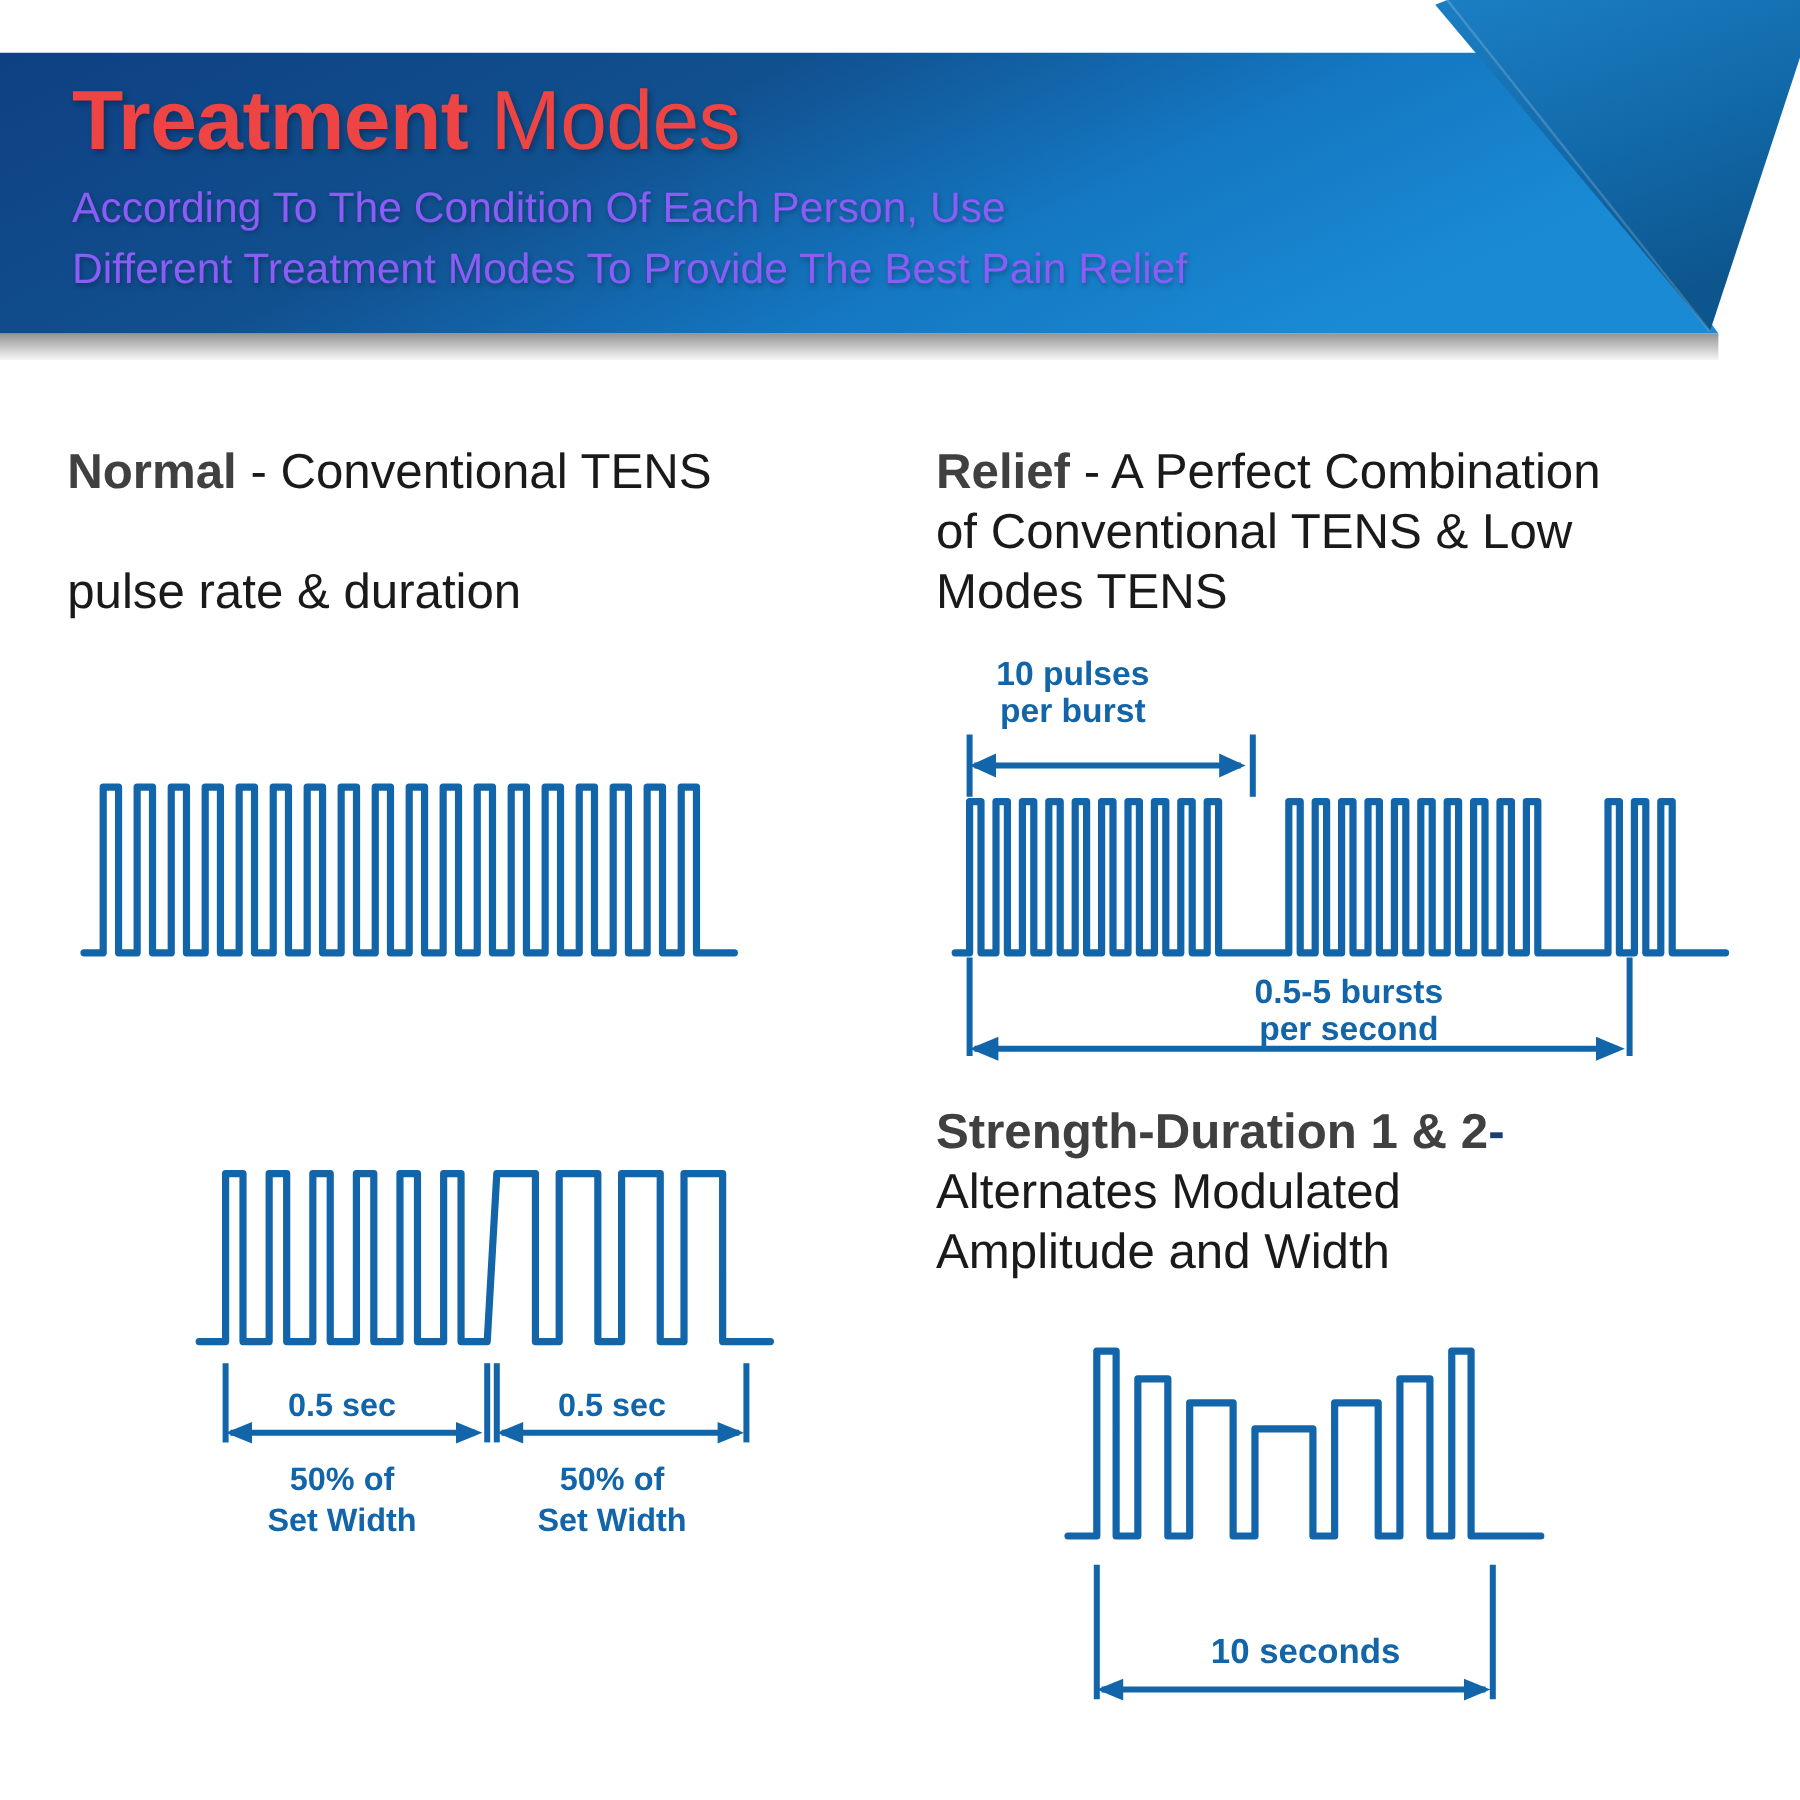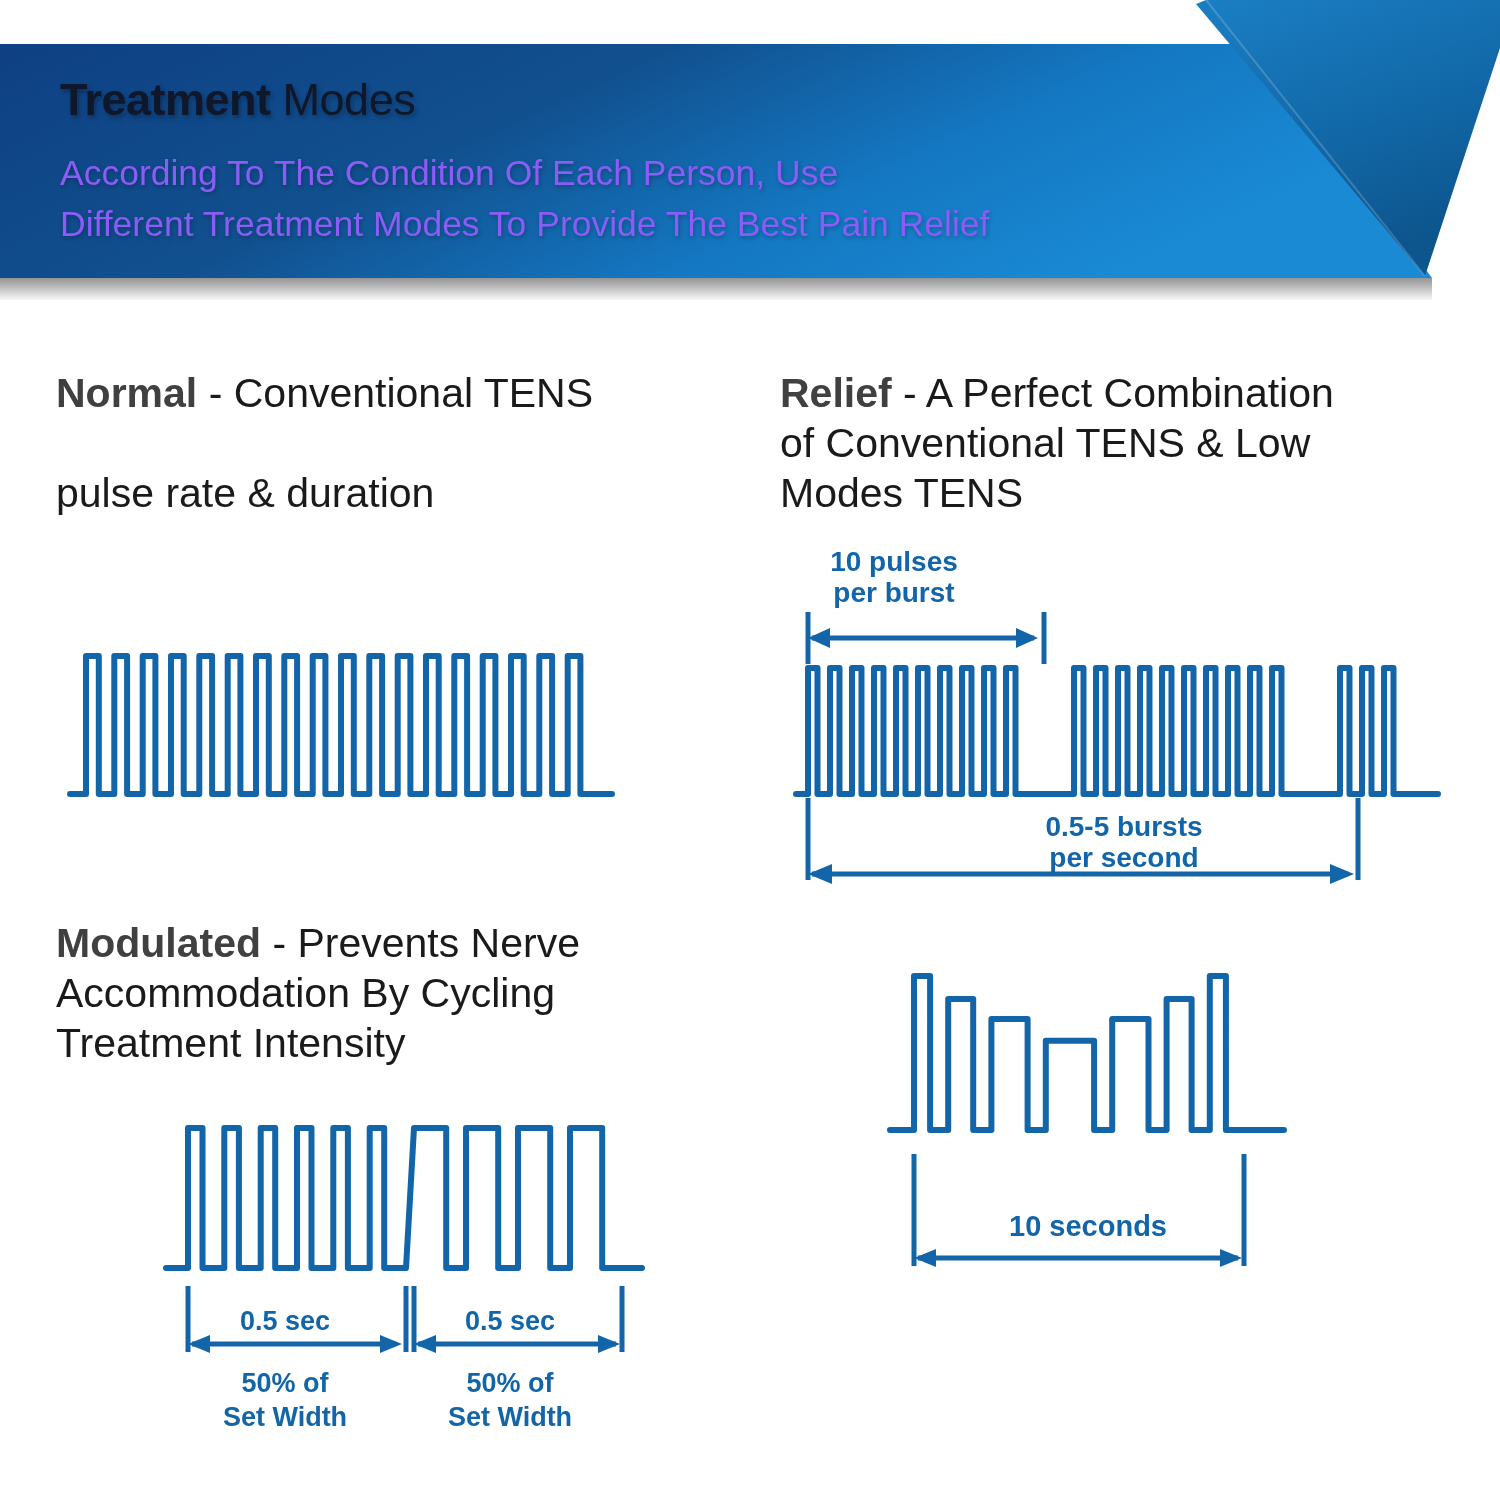--- a/index.html
+++ b/index.html
@@ -24,23 +24,23 @@
     width: 1500px; height: 300px;
   }
   .ribbon-svg { position: absolute; left:0; top:0; }
 
   .ribbon-text {
     position: absolute;
     left: 60px; top: 62px;
     width: 1290px;
   }
   .ribbon-title {
-    font-size: 45px;
+    font-size: 70px;
     line-height: 76px;
-    color: #0f172a;
+    color: #ef4444;
     letter-spacing: -0.5px;
     text-shadow: 2px 3px 5px rgba(0,0,0,0.30);
     white-space: nowrap;
   }
   .ribbon-title .strong { font-weight: 700; }
   .ribbon-title .light  { font-weight: 300; }
   .ribbon-sub {
     margin-top: 10px;
     font-size: 35.5px;
     line-height: 51px;
@@ -180,26 +180,20 @@
             <line x1="572" y1="262" x2="572" y2="344"></line>
             <line x1="26" y1="338" x2="562" y2="338"></line>
           </g>
           <polygon points="22,338 46,328 46,348" fill="#1265a8"></polygon>
           <polygon points="568,338 544,328 544,348" fill="#1265a8"></polygon>
         </svg>
       </div>
     </div>
 
     <div class="cell cell-bl">
-      <div class="mode-head">
-        <span class="name">Modulated</span>
-        <span>- Prevents Nerve</span><br>
-        <span>Accommodation By Cycling</span><br>
-        <span>Treatment Intensity</span>
-      </div>
 
       <div class="wave-area" style="margin-top:36px; margin-left:96px;">
         <svg width="500" height="340" viewBox="0 0 500 340">
 
           <path id="p-mod" fill="none" stroke="#1265a8" stroke-width="6" stroke-linejoin="round" stroke-linecap="round" d="M 14 164 L 36 164 L 36.0 24 L 50.5 24 L 50.5 164 L 72.3 164 L 72.3 24 L 86.9 24 L 86.9 164 L 108.7 164 L 108.7 24 L 123.2 24 L 123.2 164 L 145.0 164 L 145.0 24 L 159.5 24 L 159.5 164 L 181.3 164 L 181.3 24 L 195.9 24 L 195.9 164 L 217.7 164 L 217.7 24 L 232.2 24 L 232.2 164 L 254.0 164 L 262.0 24 L 294.2 24 L 294.2 164 L 314.0 164 L 314.0 24 L 346.2 24 L 346.2 164 L 366.0 164 L 366.0 24 L 398.2 24 L 398.2 164 L 418.0 164 L 418.0 24 L 450.2 24 L 450.2 164 L 470.0 164 L 490 164"></path>
 
           <text x="133" y="226" font-size="27" text-anchor="middle">0.5 sec</text>
           <text x="133" y="288" font-size="27" text-anchor="middle">50% of</text>
           <text x="133" y="322" font-size="27" text-anchor="middle">Set Width</text>
 
@@ -220,20 +214,25 @@
             <line x1="470" y1="182" x2="470" y2="248"></line>
             <line x1="266" y1="240" x2="464" y2="240"></line>
           </g>
           <polygon points="262,240 284,231 284,249" fill="#1265a8"></polygon>
           <polygon points="468,240 446,231 446,249" fill="#1265a8"></polygon>
         </svg>
       </div>
     </div>
 
     <div class="cell cell-br">
+      <div class="mode-head">
+        <span class="name">Strength-Duration 1 &amp; 2</span><span class="dash-blue">-</span><br>
+        <span>Alternates Modulated</span><br>
+        <span>Amplitude and Width</span>
+      </div>
 
       <div class="wave-area" style="margin-top:36px; margin-left:98px;">
         <svg width="420" height="340" viewBox="0 0 420 340">
           <path id="p-sd" fill="none" stroke="#1265a8" stroke-width="6" stroke-linejoin="round" stroke-linecap="round" d="M 12 176 L 36 176 L 36.0 22.0 L 52.1 22.0 L 52.1 176 L 70.2 176 L 70.2 45.1 L 95.2 45.1 L 95.2 176 L 113.4 176 L 113.4 65.1 L 149.6 65.1 L 149.6 176 L 167.8 176 L 167.8 86.7 L 216.1 86.7 L 216.1 176 L 234.2 176 L 234.2 65.1 L 270.5 65.1 L 270.5 176 L 288.6 176 L 288.6 45.1 L 313.6 45.1 L 313.6 176 L 331.8 176 L 331.8 22.0 L 347.9 22.0 L 347.9 176 L 366.0 176 L 406 176"></path>
 
           <text x="210" y="282" font-size="29" text-anchor="middle">10 seconds</text>
 
           <g stroke="#1265a8" stroke-width="5" fill="none">
             <line x1="36" y1="200" x2="36" y2="312"></line>
             <line x1="366" y1="200" x2="366" y2="312"></line>

